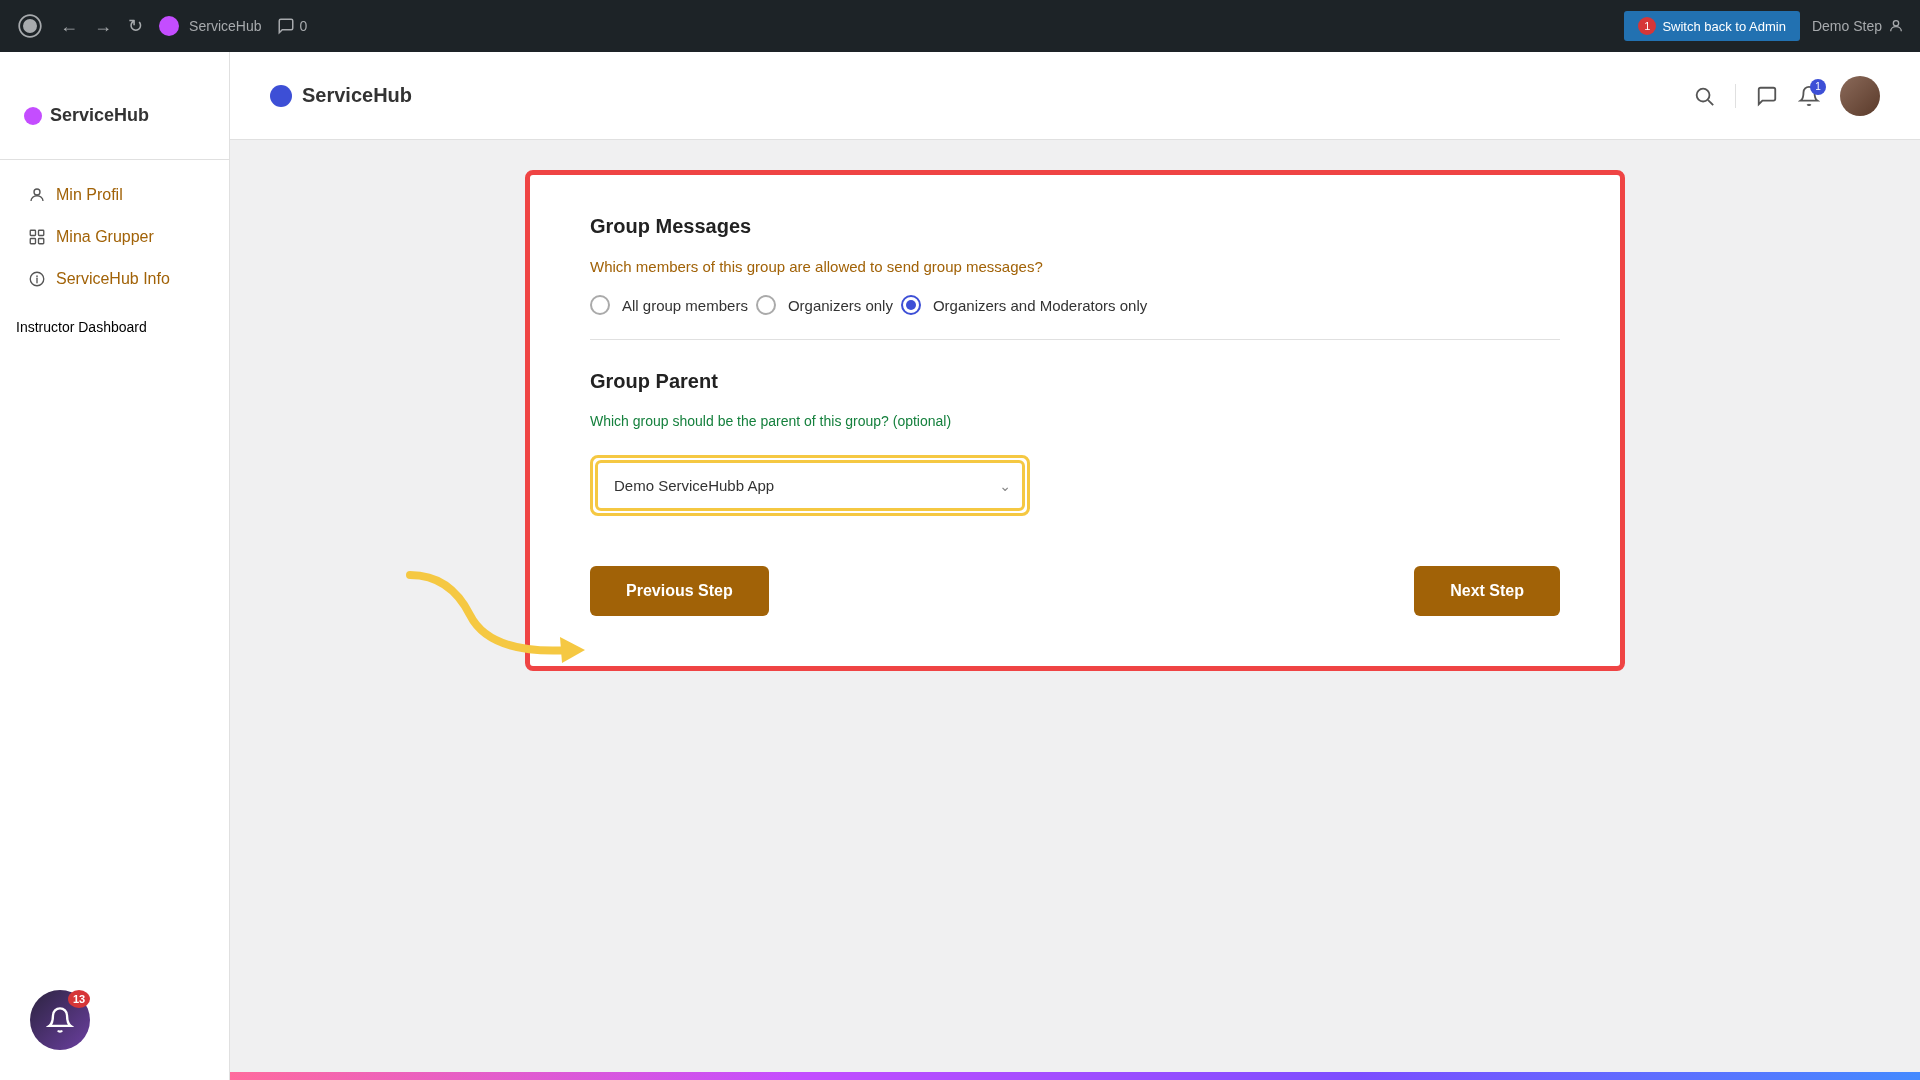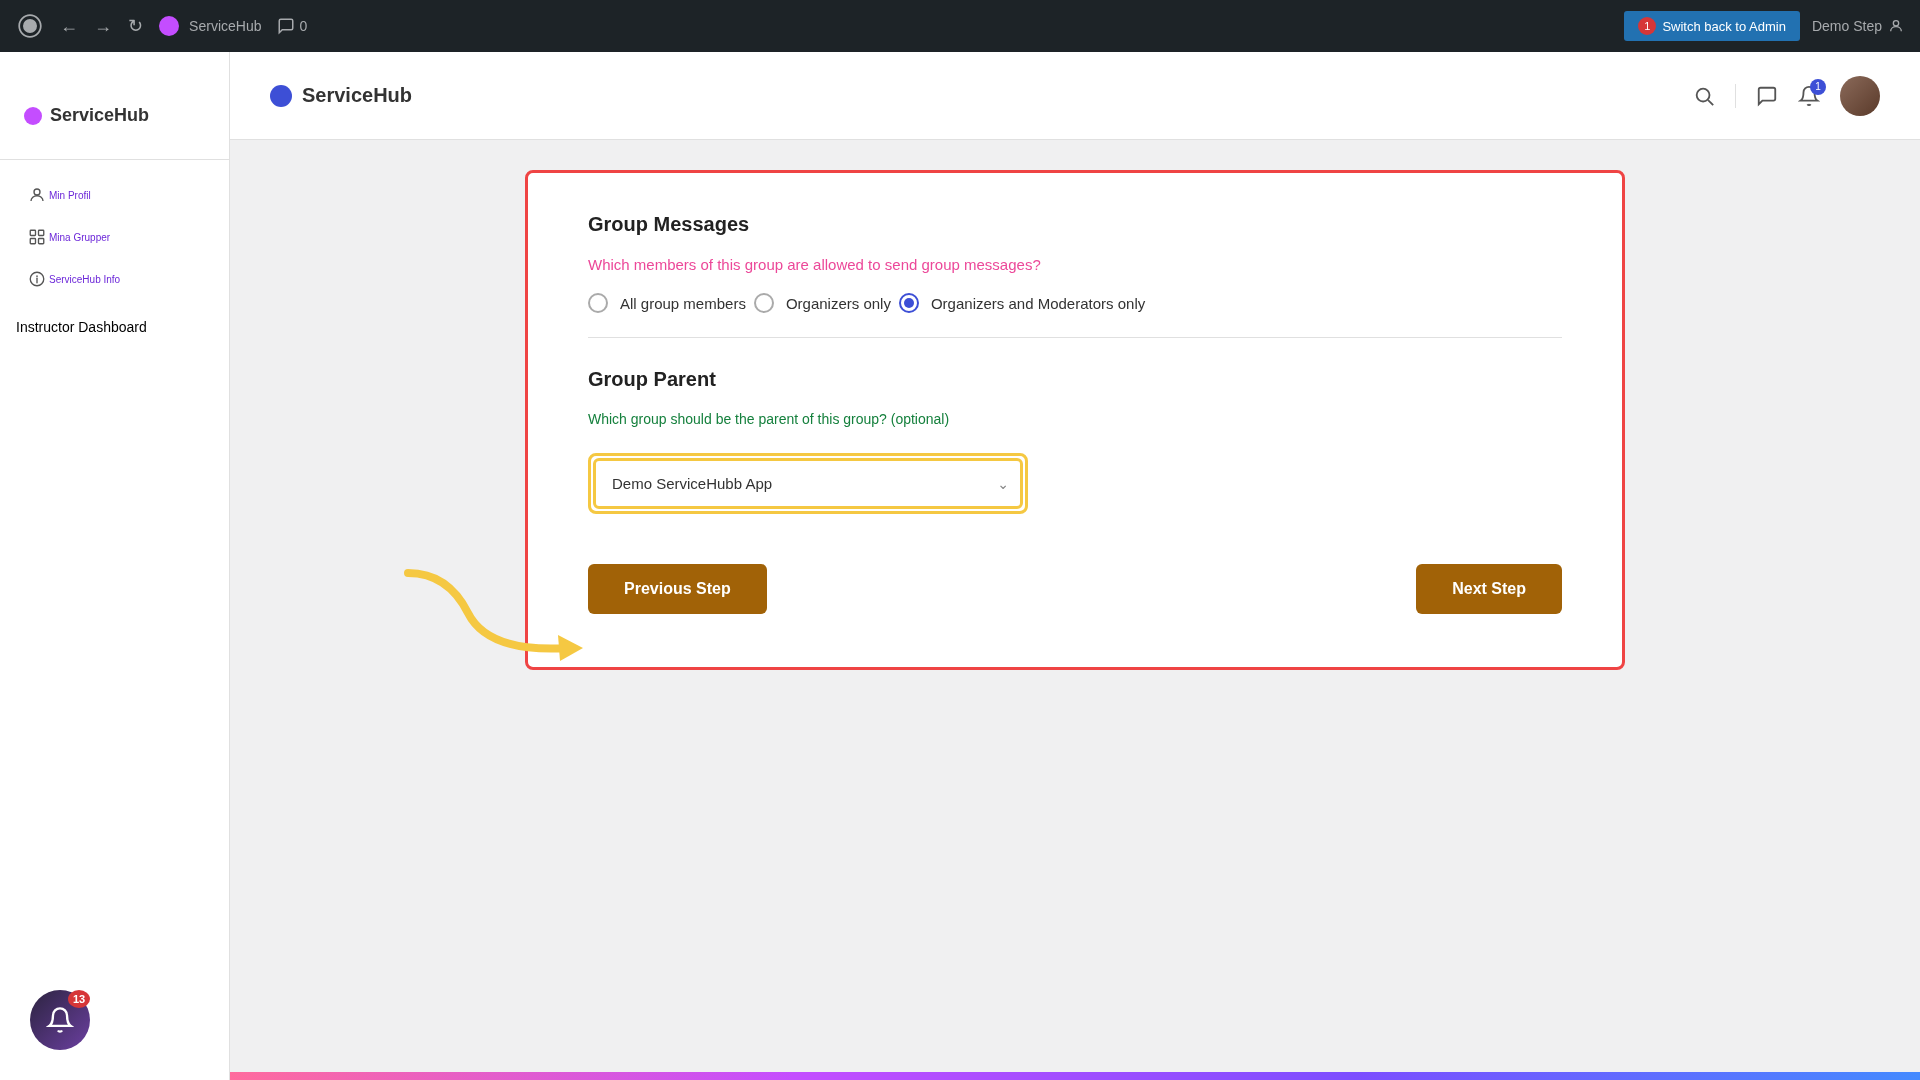--- a/index.html
+++ b/index.html
@@ -30,22 +30,22 @@
     
     .main-layout { display: flex; height: calc(1080px - 52px); }
 
     
     .app-sidebar {
       width: 230px; background: #fff; border-right: 1px solid #e0e0e0;
       display: flex; flex-direction: column; padding: 20px 0; flex-shrink: 0;
     }
     .sidebar-nav { display: flex; flex-direction: column; gap: 4px; padding: 0 16px; }
     .sidebar-nav-item {
-      display: flex; align-items: center; gap: 3px; padding: 10px 12px;
-      border-radius: 6px; color: #6d28d9; font-size: 10px; cursor: pointer;
+      display: flex; align-items: center; gap: 10px; padding: 10px 12px;
+      border-radius: 6px; color: #a16207; font-size: 16px; cursor: pointer;
       text-decoration: none;
     }
     .sidebar-nav-item svg { width: 18px; height: 18px; fill: none; stroke: #555; stroke-width: 1.8; }
 
     
     .header-bar {
       height: 88px; background: #fff; border-bottom: 1px solid #e0e0e0;
       display: flex; align-items: center; padding: 0 40px; gap: 20px;
       justify-content: space-between;
     }
@@ -58,27 +58,27 @@
     .notif-count { position: absolute; top: -6px; right: -6px; background: #3d4fd6; color: #fff; border-radius: 50%; width: 16px; height: 16px; font-size: 10px; display: flex; align-items: center; justify-content: center; }
     .avatar { width: 40px; height: 40px; border-radius: 50%; background: #8b6a5a; overflow: hidden; cursor: pointer; }
     .avatar-img { width: 100%; height: 100%; object-fit: cover; background: linear-gradient(135deg, #8b6a5a, #5a3a2a); }
 
     
     .content-wrapper { flex: 1; display: flex; flex-direction: column; overflow: hidden; }
     .content-area { flex: 1; padding: 30px 40px; overflow-y: auto; position: relative; }
 
     
     .form-panel {
-      background: #fff; border-radius: 8px; border: 3px solid #ef4444;
+      background: #fff; border-radius: 8px; border: 5px solid #ef4444;
       max-width: 1100px; margin: 0 auto; padding: 40px 60px 50px;
       position: relative; min-height: 500px;
     }
 
     .section-title { font-size: 20px; font-weight: 700; color: #222; margin-bottom: 20px; }
-    .section-desc { font-size: 15px; color: #ec4899; margin-bottom: 20px; }
+    .section-desc { font-size: 15px; color: #a16207; margin-bottom: 20px; }
     .divider { border: none; border-top: 1px solid #e0e0e0; margin: 24px 0; }
 
     
     .radio-group { display: flex; gap: 8px; margin-bottom: 24px; }
     .radio-item { display: flex; align-items: center; gap: 12px; cursor: pointer; }
     .radio-circle {
       width: 20px; height: 20px; border-radius: 50%; border: 2px solid #aaa;
       display: flex; align-items: center; justify-content: center; flex-shrink: 0;
     }
     .radio-circle.selected { border-color: #3d4fd6; }

